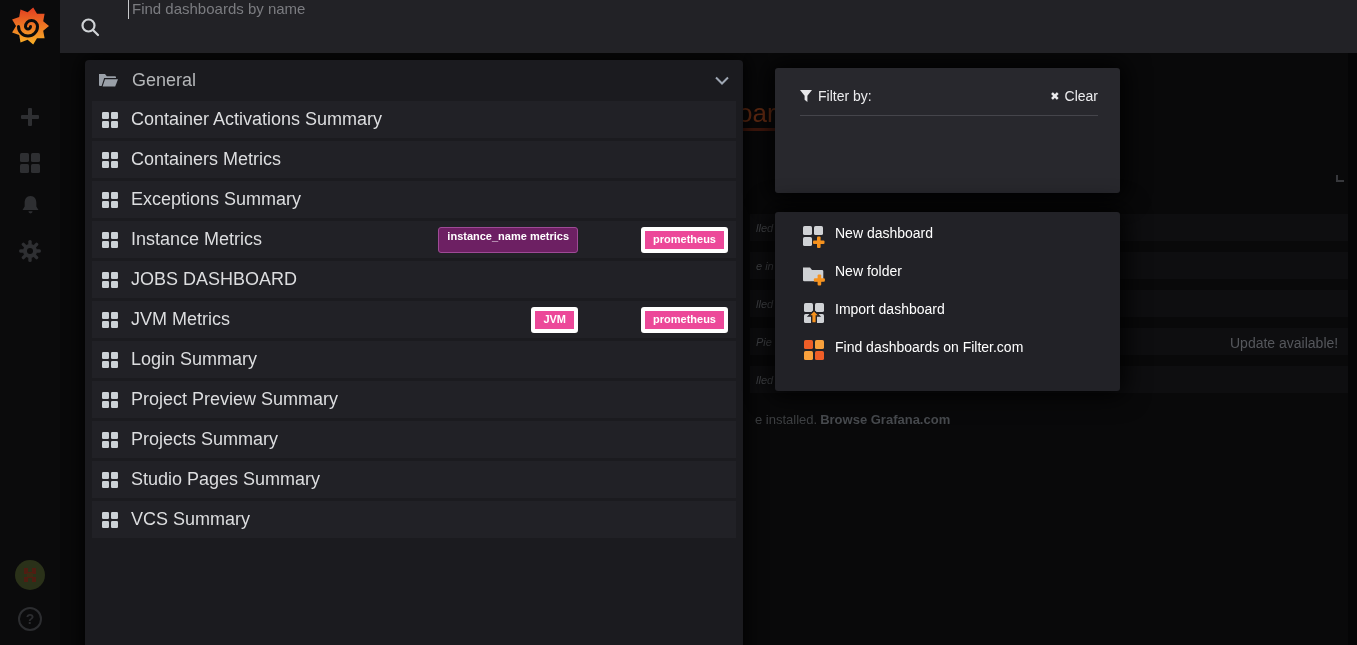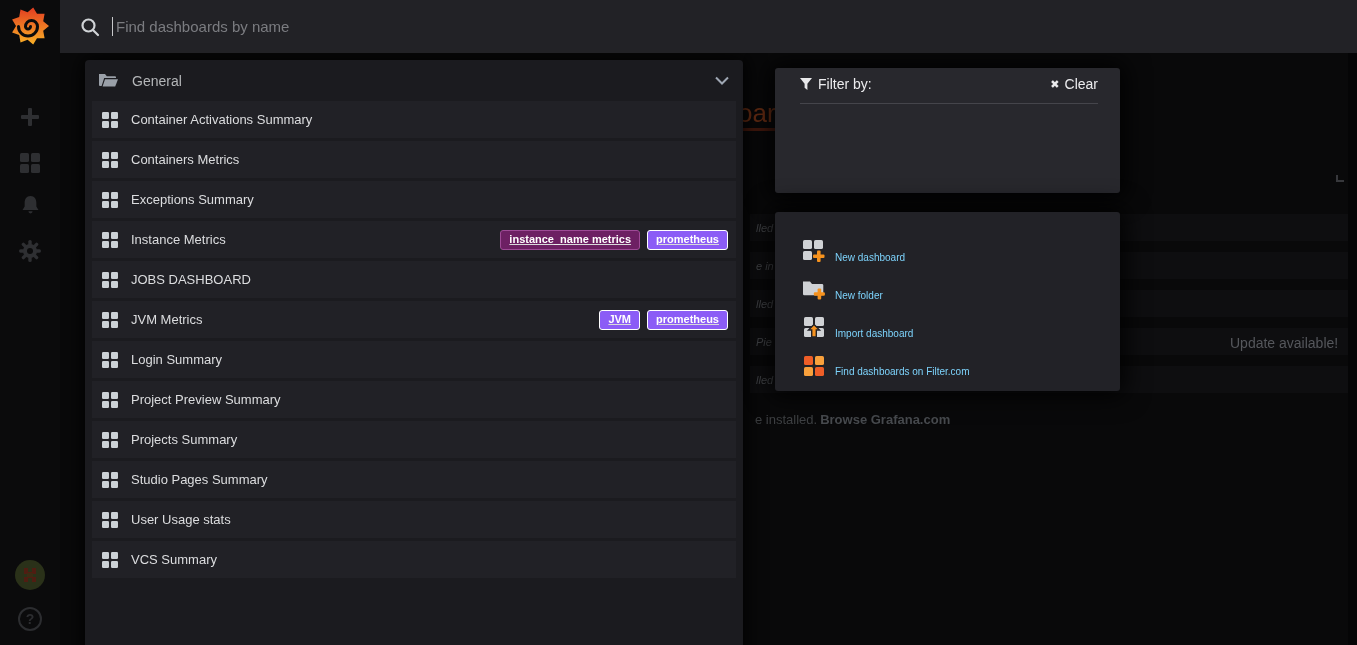--- a/index.html
+++ b/index.html
@@ -24,50 +24,50 @@
   
   .sidebar { position:absolute; left:0; top:0; width:60px; height:645px; background:#0b0b0c; z-index:20; }
   .logo { position:absolute; left:10px; top:6px; width:40px; height:40px; display:block; cursor:pointer; }
   .side-icon { position:absolute; left:0; width:60px; display:flex; justify-content:center; cursor:pointer; }
   .side-bottom-avatar { top:560px; }
   .help-circle { width:24px; height:24px; border-radius:50%; border:2px solid #2c2d30; color:#2c2d30; font-size:14px; font-weight:bold; display:flex; align-items:center; justify-content:center; }
 
   
   .topbar { position:absolute; left:60px; top:0; width:1297px; height:53px; background:#222226; z-index:15; display:flex; align-items:center; }
   .search-glyph { margin-left:20px; display:flex; }
-  .search-input { margin-left:12px; flex:1; display:flex; align-items:center; cursor:text; height:100%; }
+  .search-input { margin-left:28px; flex:1; display:flex; cursor:text; height:100%; }
   .caret { width:1px; height:19px; background:#c8c9cb; margin-right:3px; }
   .placeholder { font-size:15px; color:#7b7c80; }
 
   
   .results { position:absolute; left:85px; top:60px; width:658px; height:598px; background:#1b1b1f; border-radius:4px 4px 0 0; padding:0 7px; z-index:5; box-shadow:0 0 20px 3px rgba(0,0,0,0.85); }
-  .folder-header { height:41px; display:flex; align-items:center; padding:0 7px; color:#b4b6b8; font-size:14px; cursor:pointer; }
+  .folder-header { height:41px; display:flex; align-items:center; padding:0 7px; color:#b4b6b8; font-size:18px; cursor:pointer; }
   .folder-header .fname { margin-left:14px; }
   .folder-header .chev { margin-left:auto; display:flex; }
   .row { height:37px; margin-bottom:3px; background:#212126; display:flex; align-items:center; padding:0 8px 0 10px; cursor:pointer; }
-  .row-label { margin-left:13px; font-size:13px; color:#dcdddf; }
-  .row-tags { margin-left:auto; display:flex; gap:7px;text-decoration:underline; }
+  .row-label { margin-left:13px; font-size:18px; color:#dcdddf; }
+  .row-tags { margin-left:auto; display:flex; gap:15px; }
   .tag { font-size:11px; font-weight:700; color:#fff; padding:3px 8px 4px; border-radius:3px; line-height:1; cursor:pointer; white-space:nowrap; }
-  .tag-blue   { background:#8b5cf6; border:1px solid #ffffff; }
+  .tag-blue   { background:#ec4899; border:4px solid #ffffff;margin-left:48px; }
   .tag-purple { background:#6d2063; border:1px solid #9e4a96; }
   .tag-green  { background:#3f7e40; border:1px solid #7eb26d; }
 
   
   .filter-panel { position:absolute; left:775px; top:68px; width:345px; height:125px; background:#28282d; border-radius:3px; z-index:6; box-shadow:0 0 25px 5px rgba(0,0,0,0.9); }
-  .filter-header { margin:8px 22px 0 25px; padding-bottom:11px; border-bottom:1px solid #45454b; display:flex; align-items:center; font-size:14px; color:#ececee; }
+  .filter-header { margin:20px 22px 0 25px; padding-bottom:11px; border-bottom:1px solid #45454b; display:flex; align-items:center; font-size:14px; color:#ececee; }
   .filter-header .ftitle { margin-left:6px; }
   .clear-btn { margin-left:auto; display:flex; align-items:center; gap:5px; cursor:pointer; color:#ececee; }
   .clear-x { font-size:11px; }
   .tags-select { margin:17px 24px 0 25px; height:35px; background:#0b0b0e; border:1px solid #313136; border-radius:2px; display:flex; align-items:center; padding:0 12px; cursor:pointer; }
   .tags-label { margin-left:10px; font-size:15px; color:#d8d9da; }
   .caret-down { margin-left:auto; width:0; height:0; border-left:6px solid transparent; border-right:6px solid transparent; border-top:7px solid #fff; }
 
   
   .actions-menu { position:absolute; left:775px; top:212px; width:345px; height:179px; background:#222227; border-radius:3px; z-index:6; box-shadow:0 0 25px 5px rgba(0,0,0,0.9); padding:13px 0; }
-  .menu-item { height:38px; display:flex; align-items:flex-end; padding:0 18px 0 26px; cursor:pointer; font-size:10px; color:#7dd3fc; }
+  .menu-item { height:38px; display:flex; align-items:flex-start; padding:0 18px 0 26px; cursor:pointer; font-size:14px; color:#ffffff; }
   .menu-item .micon { width:25px; display:flex; justify-content:center; }
   .menu-item .mlabel { margin-left:9px; }
 </style>
 </head>
 <body>
 
 <div>
   <div class="bg-heading">oard</div>
   <div class="bg-underline"></div>
 
@@ -279,29 +279,20 @@
       </svg>
     <span class="row-label">Studio Pages Summary</span>
   </div>
   <div class="row">
     <svg class="row-icon" width="16" height="16" viewBox="0 0 16 16" fill="#ccd1d6">
         <rect x="0" y="0" width="7" height="7" rx="1.2"></rect>
         <rect x="9" y="0" width="7" height="7" rx="1.2"></rect>
         <rect x="0" y="9" width="7" height="7" rx="1.2"></rect>
         <rect x="9" y="9" width="7" height="7" rx="1.2"></rect>
       </svg>
-    <span class="row-label">User Usage stats</span>
-  </div>
-  <div class="row">
-    <svg class="row-icon" width="16" height="16" viewBox="0 0 16 16" fill="#ccd1d6">
-        <rect x="0" y="0" width="7" height="7" rx="1.2"></rect>
-        <rect x="9" y="0" width="7" height="7" rx="1.2"></rect>
-        <rect x="0" y="9" width="7" height="7" rx="1.2"></rect>
-        <rect x="9" y="9" width="7" height="7" rx="1.2"></rect>
-      </svg>
     <span class="row-label">VCS Summary</span>
   </div>
 </section>
 
 <section class="filter-panel">
   <div class="filter-header">
     <svg width="12" height="12" viewBox="0 0 12 12">
         <path d="M0 0 h12 L7.4 5.8 V12 L4.6 9.8 V5.8 z" fill="#e8e8ea"></path>
       </svg>
     <span class="ftitle">Filter by:</span>

